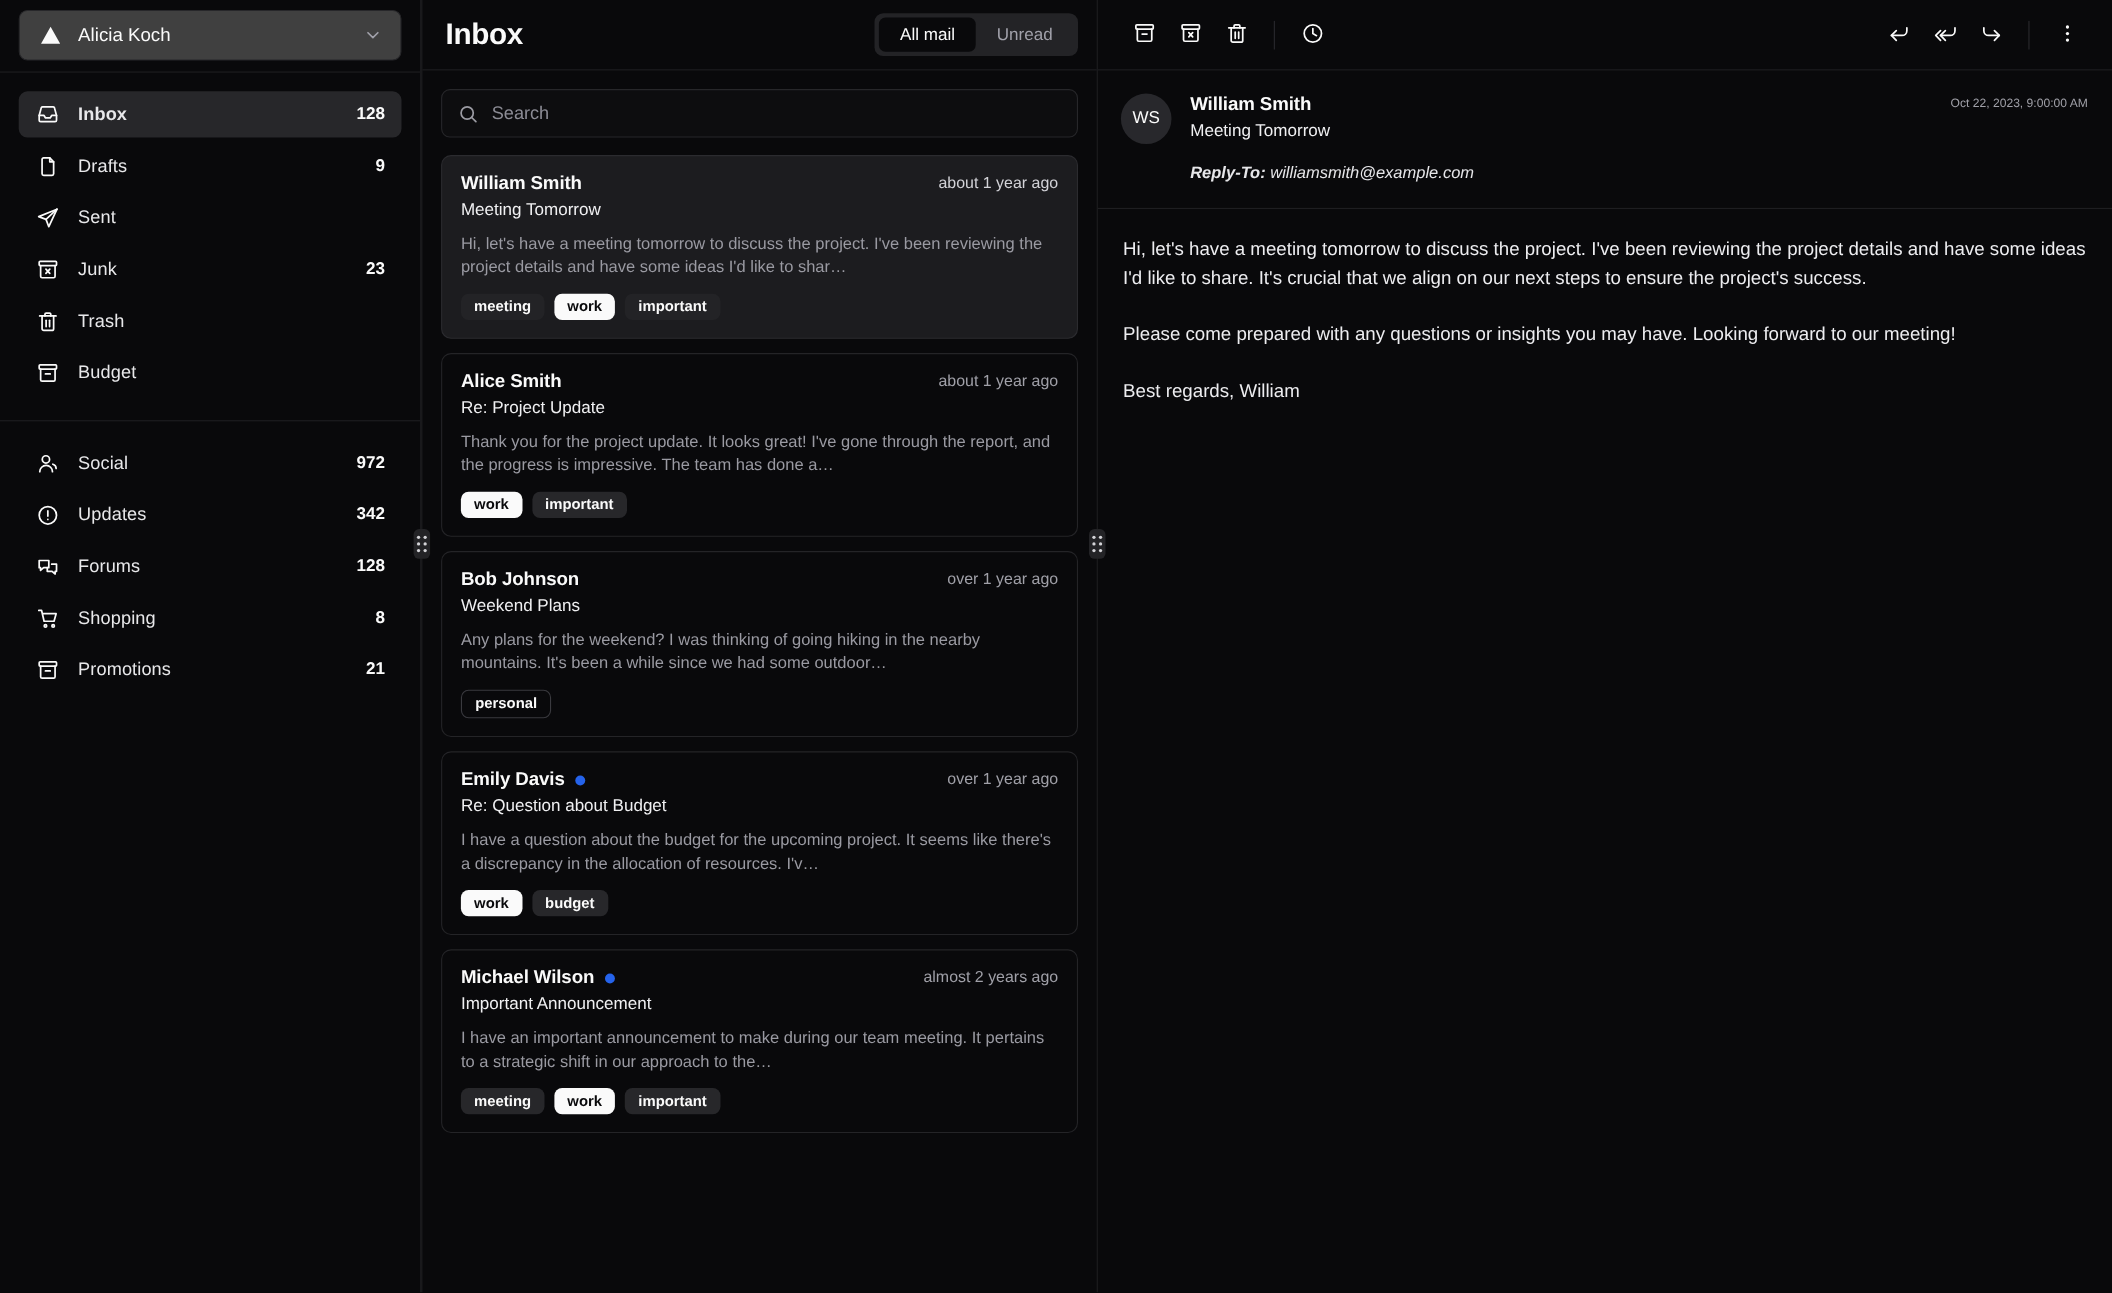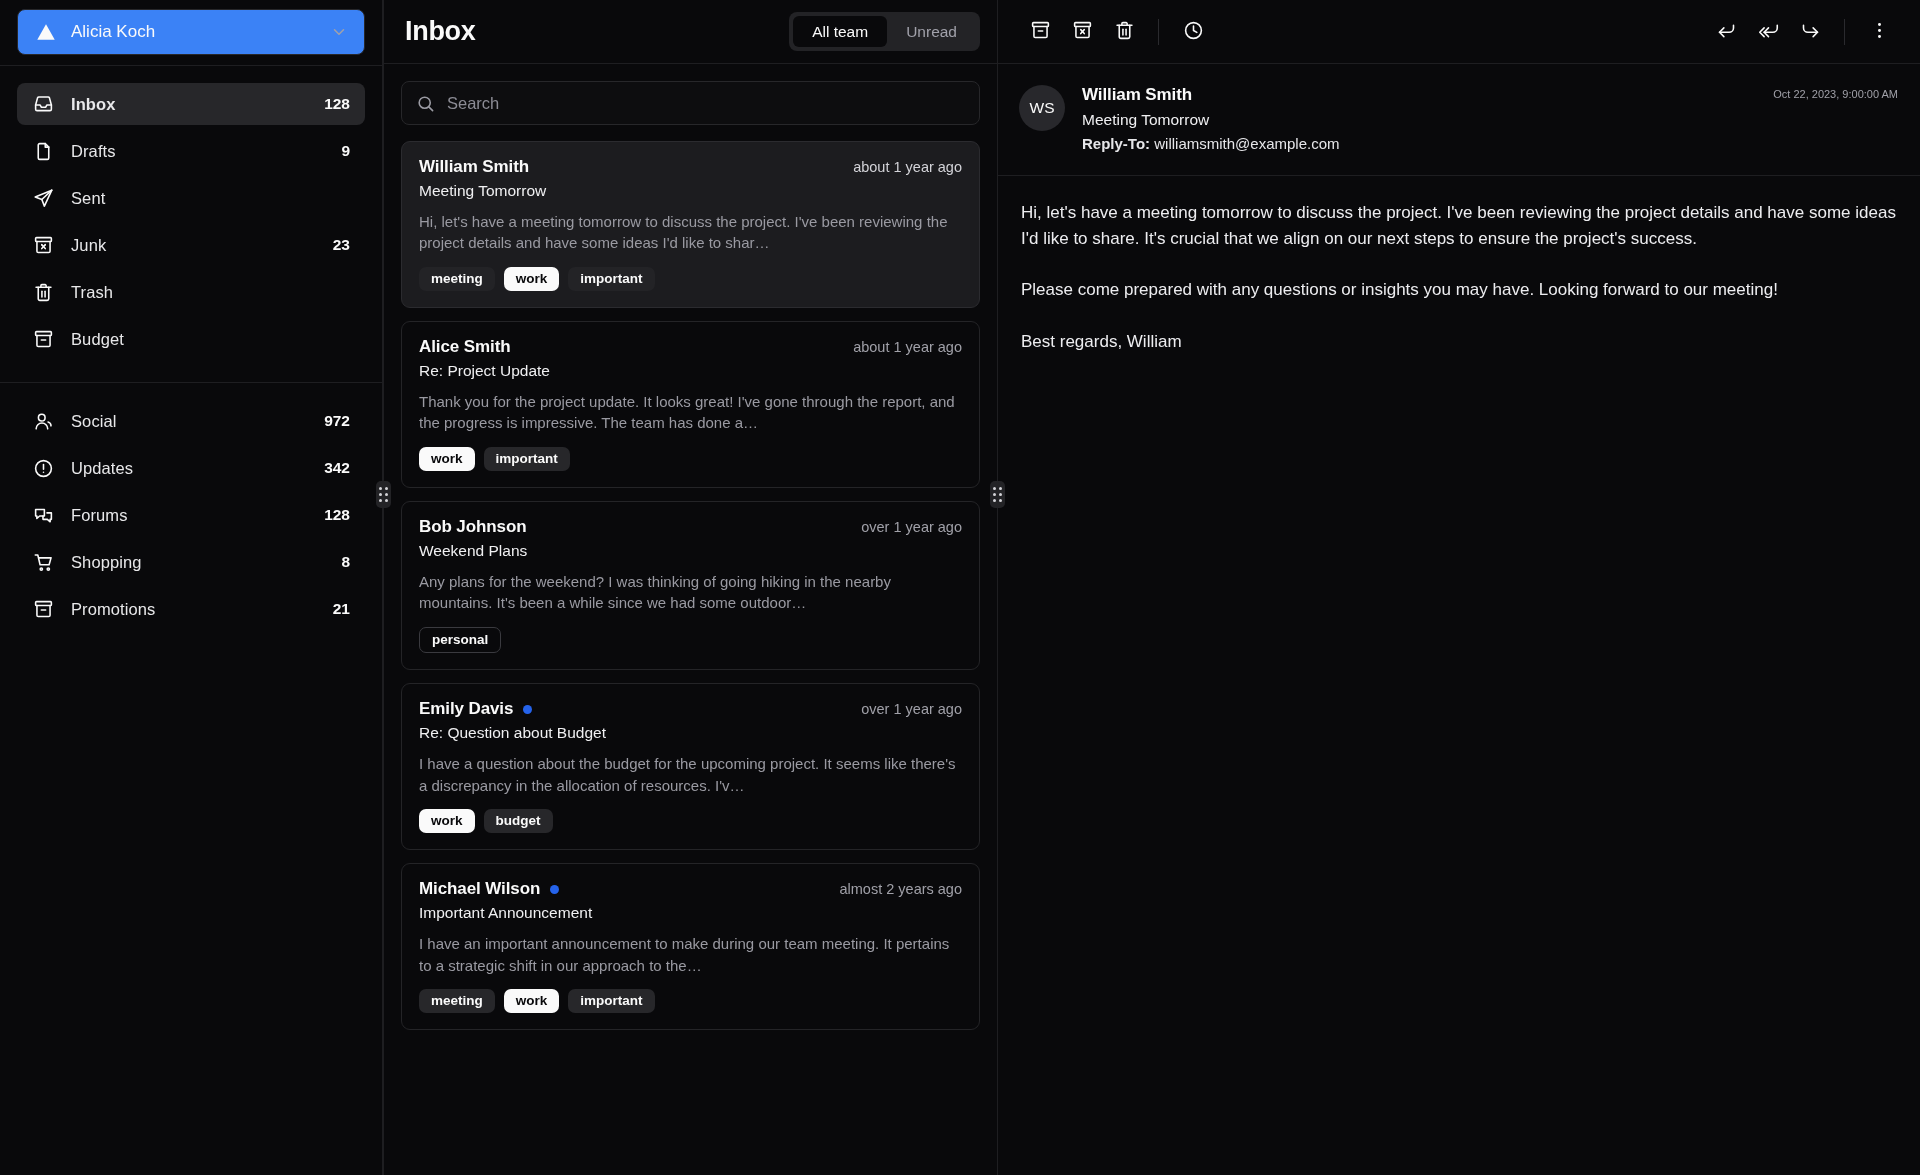--- a/index.html
+++ b/index.html
@@ -16,21 +16,21 @@
   
   .sidebar {
     width: 383px; min-width: 383px;
     background: #09090b;
     border-right: 1px solid #1e1e21;
     display: flex; flex-direction: column;
   }
   .acct-wrap { padding: 9px 17px 10px 17px; border-bottom: 1px solid #1e1e21; }
   .acct {
     height: 46px; border: 1px solid #27272a; border-radius: 8px;
-    background: #3b82f6; display: flex; align-items: center;
+    background: #404040; display: flex; align-items: center;
     padding: 0 16px 0 17px; gap: 14px; cursor: pointer;
   }
   .acct-logo { width: 22px; height: 22px; display:flex; align-items:center; justify-content:center; }
   .acct-name { font-size: 17px; color: #fafafa; flex: 1; }
   .chev { width: 18px; height: 18px; color: #a1a1aa; display:flex; }
 
   .navgroup { padding: 17px 17px 0 17px; }
   .navgroup.second { border-top: 1px solid #1e1e21; margin-top: 17px; padding-top: 17px; }
   .nav-item {
     height: 42px; border-radius: 8px; display: flex; align-items: center;
@@ -130,21 +130,21 @@
     border-bottom: 1px solid #1e1e21;
   }
   .avatar {
     width: 46px; height: 46px; border-radius: 50%; background: #28282c;
     display: flex; align-items: center; justify-content: center;
     font-size: 15.5px; font-weight: 500; color: #fafafa; flex: 0 0 46px;
   }
   .rh-main { flex: 1; min-width: 0; }
   .rh-name { font-size: 17px; font-weight: 700; letter-spacing: -.1px; }
   .rh-subject { font-size: 15.5px; margin-top: 6px; color: #f0f0f2; }
-  .rh-replyto { font-size: 15px; margin-top: 6px; color: #e6e6e9; }
+  .rh-replyto { font-size: 15px; margin-top: 20px; color: #e6e6e9; font-style: italic; }
   .rh-replyto b { font-weight: 700; }
   .rh-date { font-size: 11px; color: #a0a0a8; white-space: nowrap; padding-top: 3px; }
 
   .read-body {
     flex: 1; padding: 24px 22px 24px 23px; font-size: 17px; line-height: 1.52;
     color: #ededf0; white-space: pre-wrap; overflow: hidden;
   }
 
   .read-foot { border-top: 1px solid #1e1e21; padding: 19px 22px 21px 23px; }
   .reply-box {
@@ -323,21 +323,21 @@
         <i></i>
         <i></i>
         <i></i>
       </div>
   </div>
 
   <div class="listcol">
     <div class="list-head">
       <div class="list-title">Inbox</div>
       <div class="tabs">
-        <div class="tab sel">All team</div>
+        <div class="tab sel">All mail</div>
         <div class="tab">Unread</div>
       </div>
     </div>
 
     <div class="search-wrap">
       <div class="search">
         <span class="search-ico">
           <svg viewBox="0 0 24 24" width="19" height="19" fill="none" stroke="#9b9ba3" stroke-width="2" stroke-linecap="round" stroke-linejoin="round">
               <circle cx="11" cy="11" r="7"></circle>
               <line x1="16.2" y1="16.2" x2="21" y2="21"></line>

